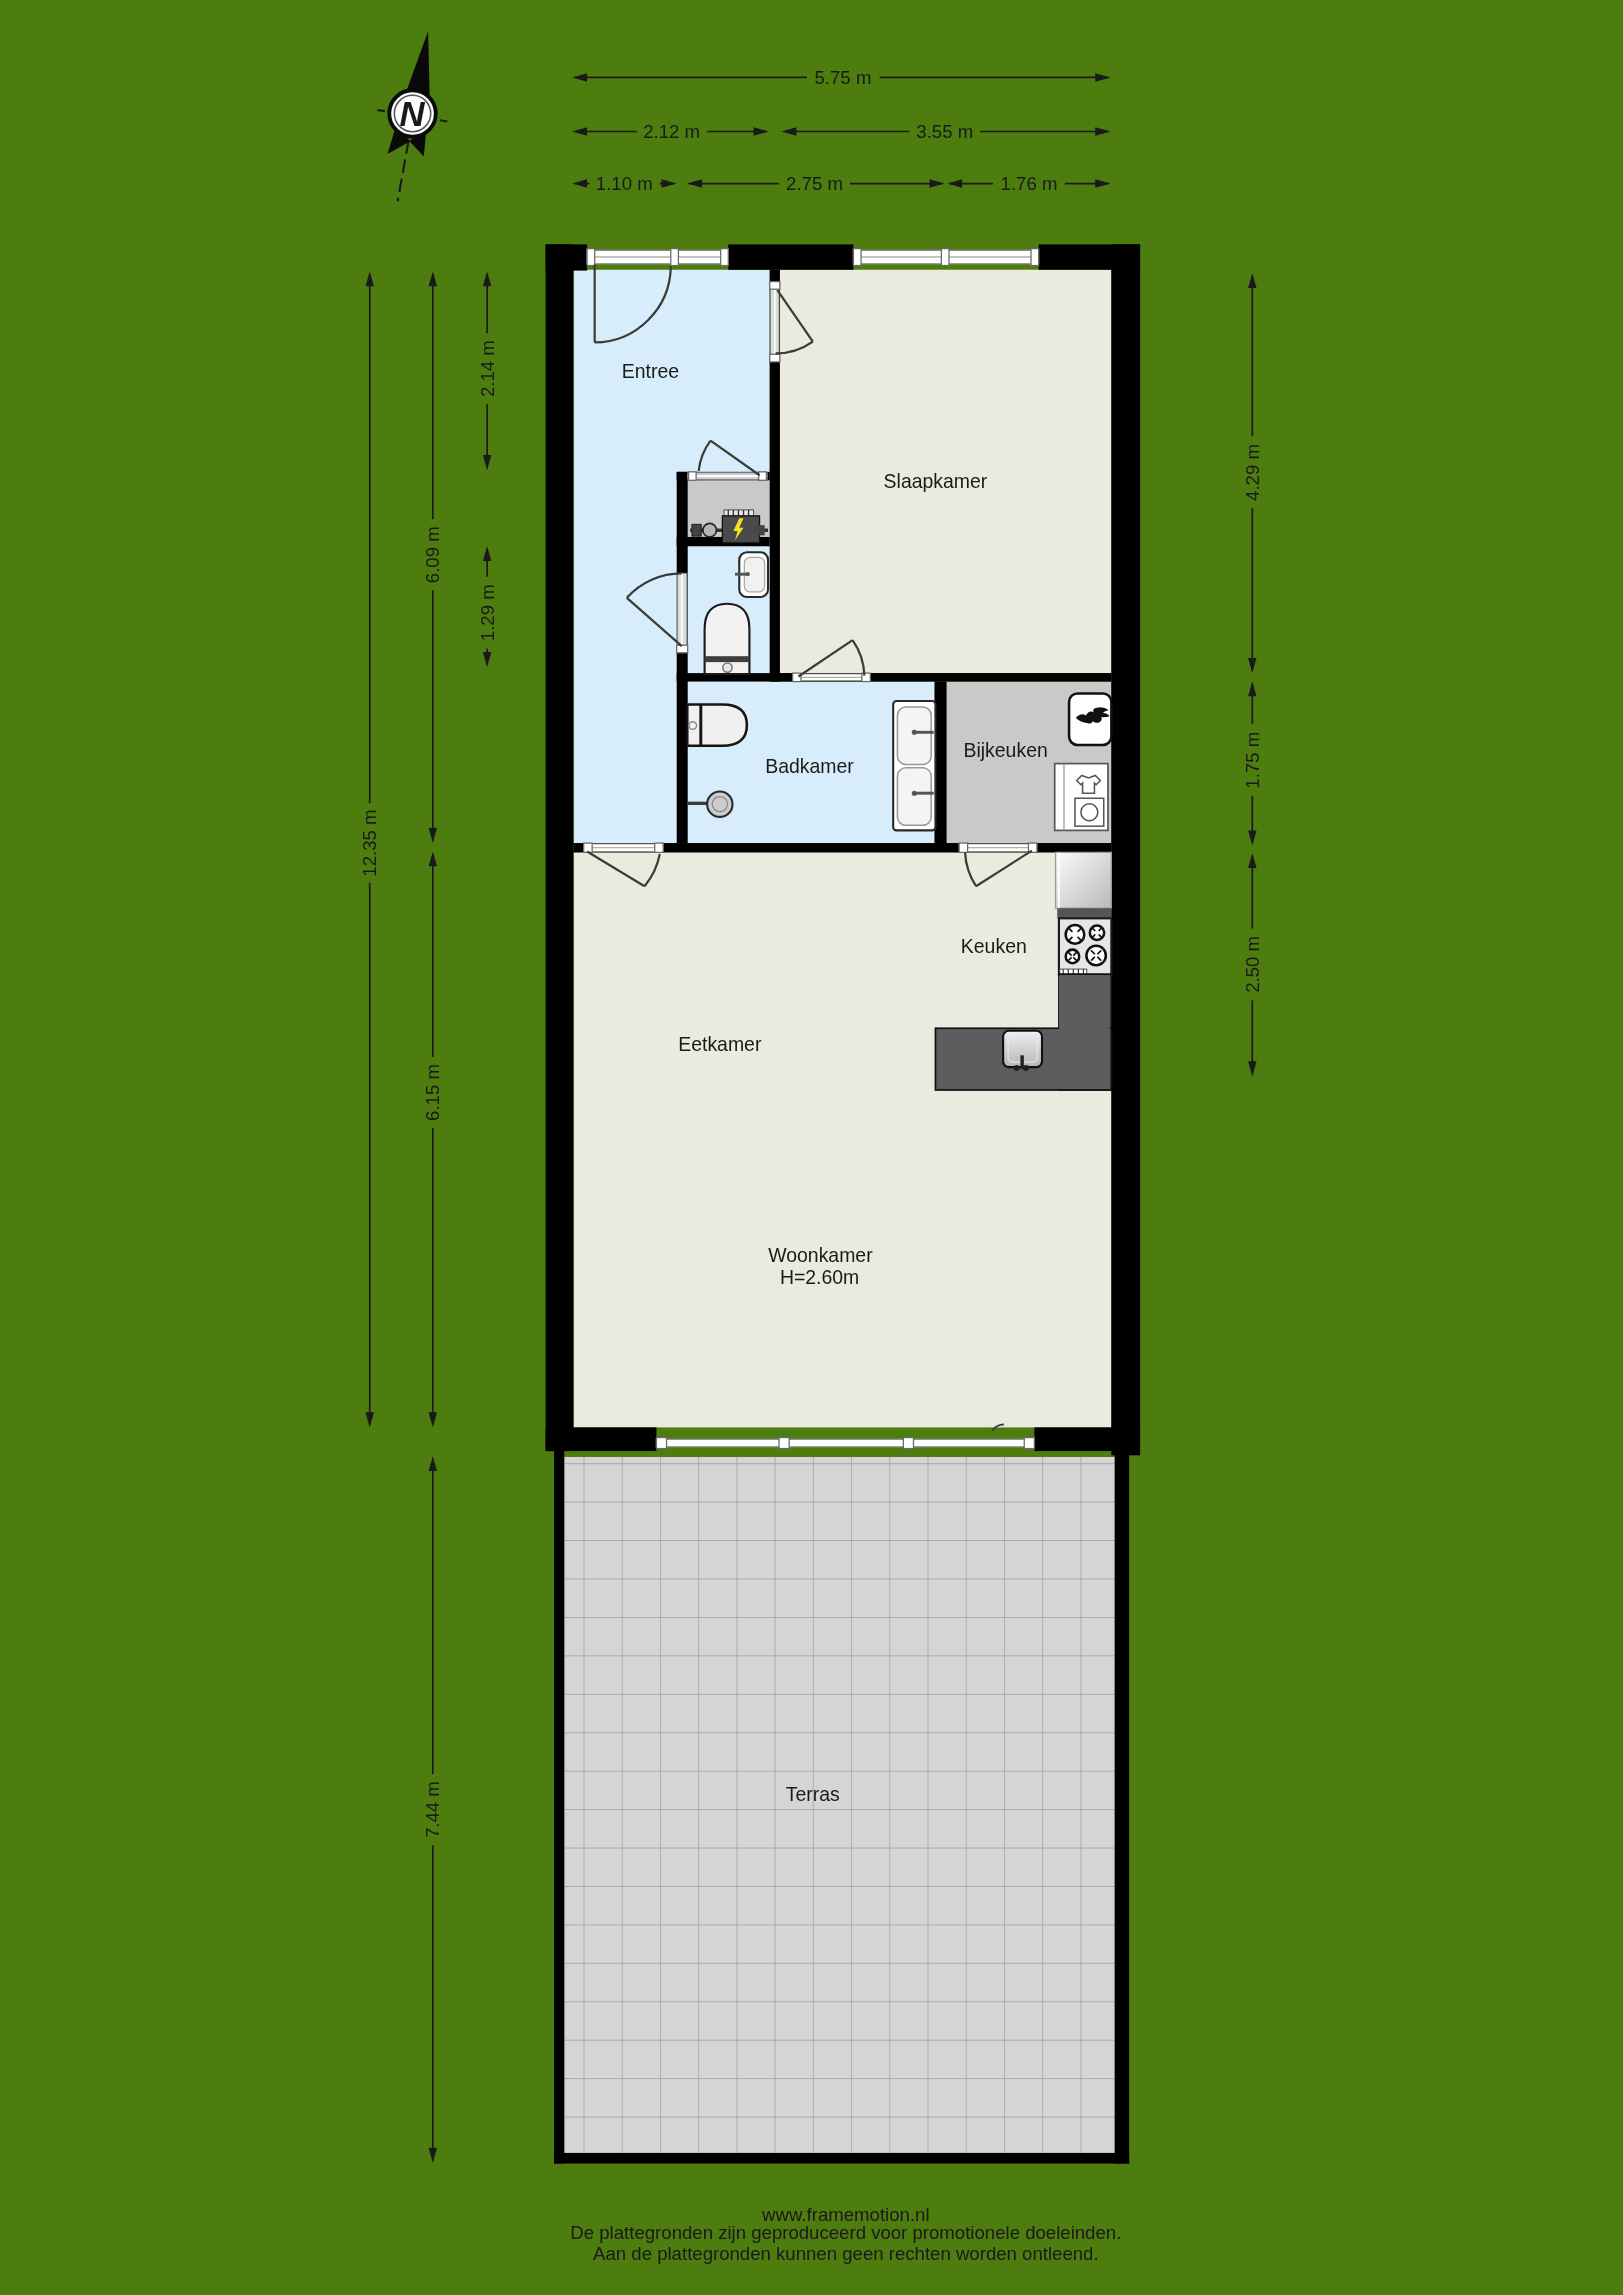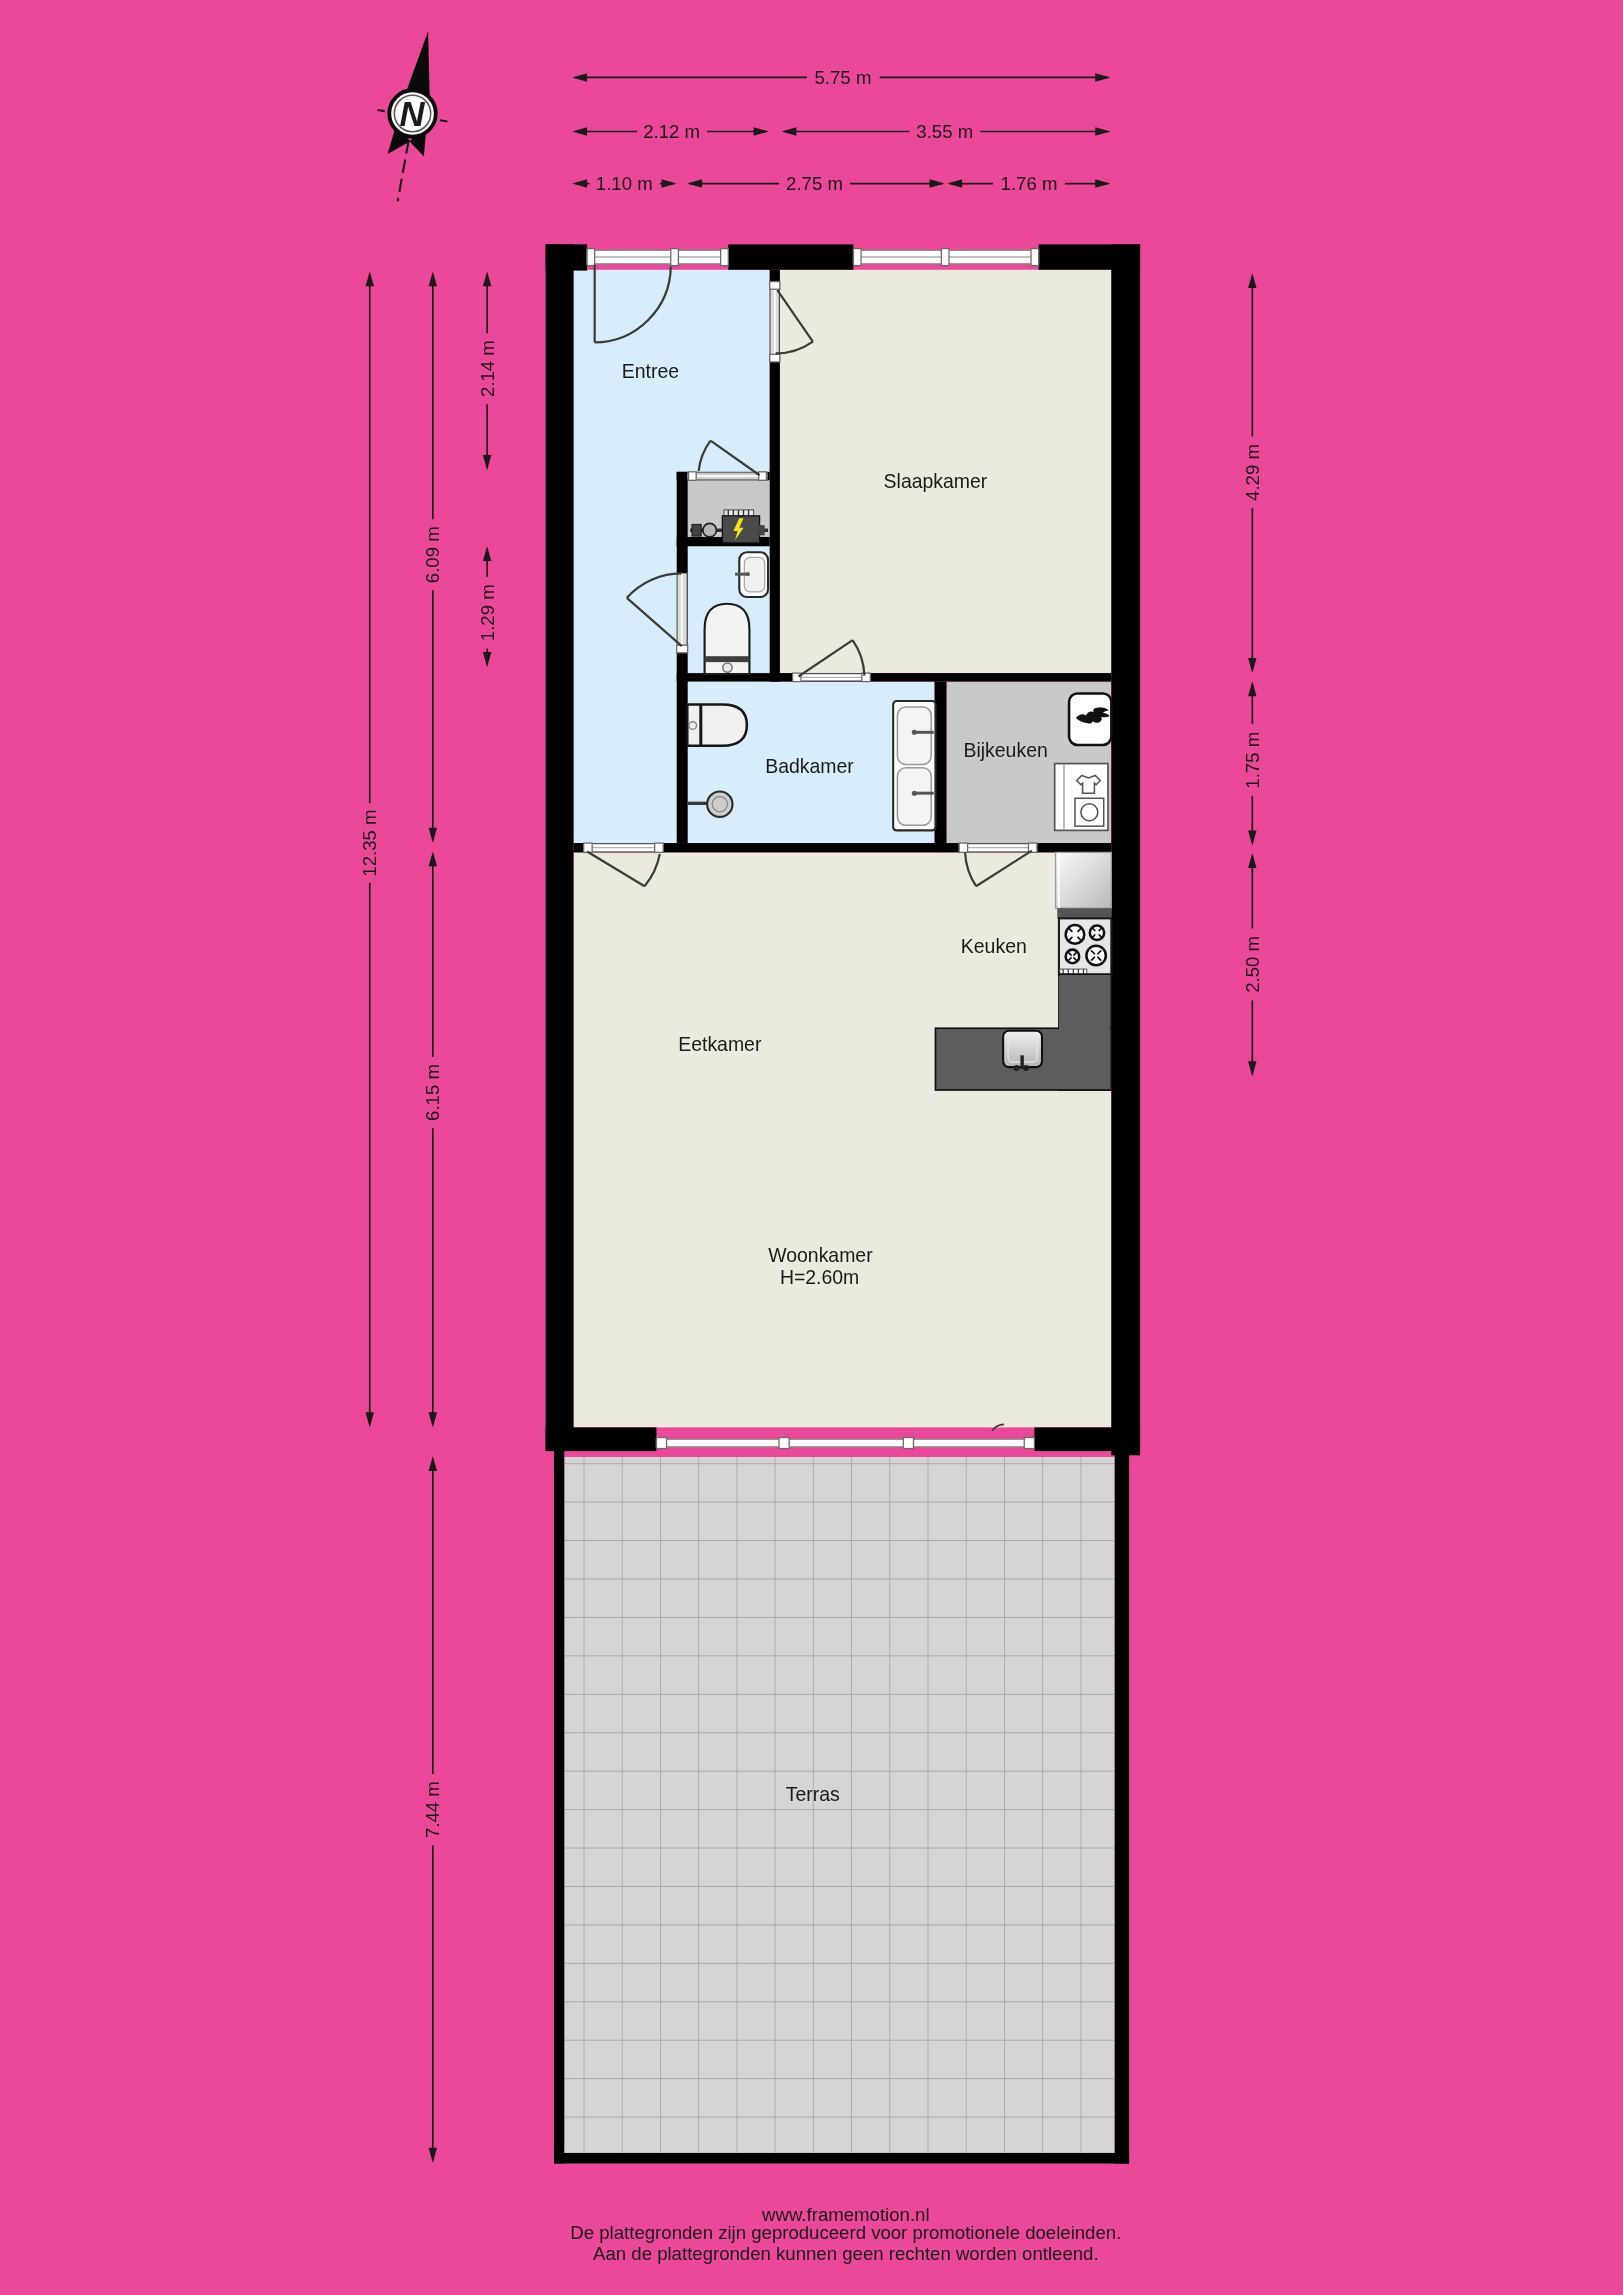--- a/index.html
+++ b/index.html
@@ -1,16 +1,16 @@
 <!DOCTYPE html>
 <html style="font-size:13.5px"><head>
 <meta charset="utf-8">
 <style>
 html,body{margin:0;padding:0;background:#ffffff;}
-#page{position:relative;width:1624px;height:2295px;background:#ec4899;overflow:hidden;}
+#page{position:relative;width:1624px;height:2295px;background:#4d7c0f;overflow:hidden;}
 svg{display:block;}
 text{font-family:"Liberation Sans",sans-serif;fill:#1a1a1a;}
 .lbl{font-size:23px;}
 .dim{font-size:22px;}
 .foot{font-size:22px;}
 </style>
 </head>
 <body>
 <div id="page">
 <svg width="1624" height="2295" viewBox="0 0 1920 2714">

